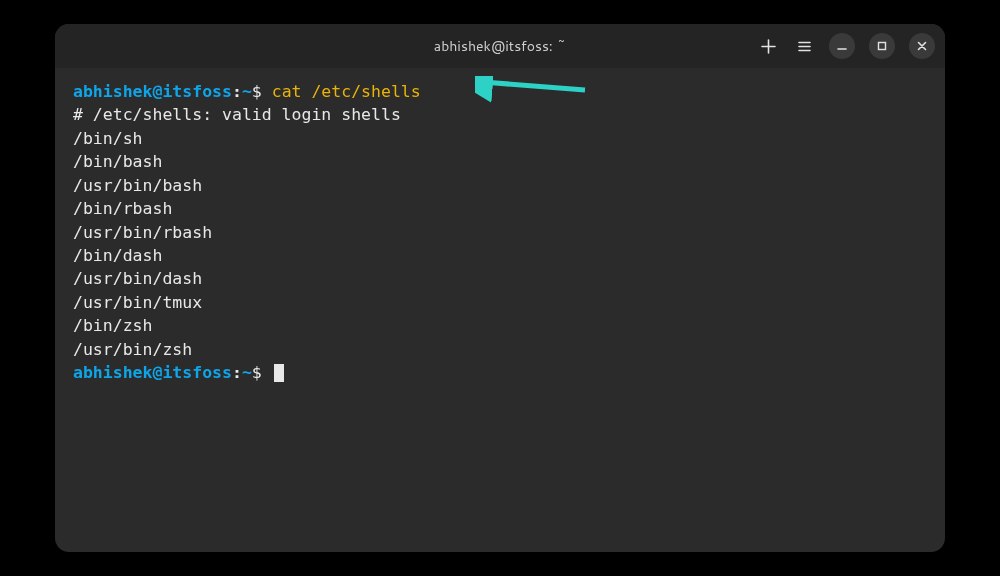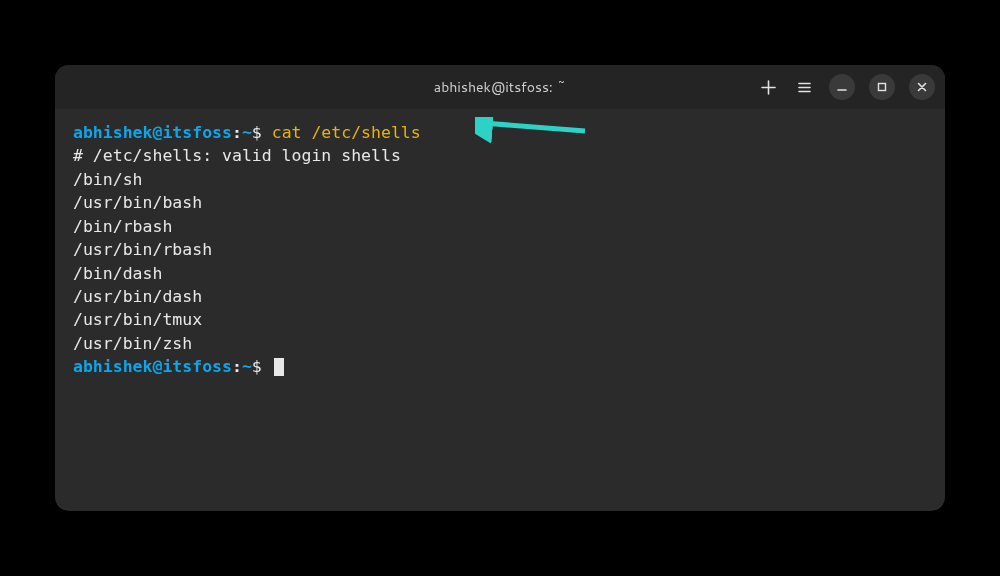--- a/index.html
+++ b/index.html
@@ -11,21 +11,21 @@
       width: 1000px;
       height: 576px;
       background: #000000;
       display: flex;
       align-items: center;
       justify-content: center;
       font-family: "DejaVu Sans Mono", "Liberation Mono", Consolas, monospace;
     }
     .terminal-window {
       width: 890px;
-      height: 446px;
+      height: 528px;
       background: #2b2b2b;
       border-radius: 14px;
       box-shadow: 0 8px 24px rgba(0,0,0,0.7);
       overflow: hidden;
       display: flex;
       flex-direction: column;
       position: relative;
     }
     .titlebar {
       height: 44px;
@@ -144,26 +144,28 @@
       </div>
     </div>
   </div>
 
   <div class="terminal-body">
     <div>
       <span class="prompt-user">abhishek@itsfoss</span><span class="prompt-path">:</span><span class="prompt-user">~</span><span class="prompt-dollar">$ </span><span class="command">cat /etc/shells</span>
     </div>
     <div class="output-line"># /etc/shells: valid login shells</div>
     <div class="output-line">/bin/sh</div>
+    <div class="output-line">/bin/bash</div>
     <div class="output-line">/usr/bin/bash</div>
     <div class="output-line">/bin/rbash</div>
     <div class="output-line">/usr/bin/rbash</div>
     <div class="output-line">/bin/dash</div>
     <div class="output-line">/usr/bin/dash</div>
     <div class="output-line">/usr/bin/tmux</div>
+    <div class="output-line">/bin/zsh</div>
     <div class="output-line">/usr/bin/zsh</div>
     <div>
       <span class="prompt-user">abhishek@itsfoss</span><span class="prompt-path">:</span><span class="prompt-user">~</span><span class="prompt-dollar">$ </span><span class="cursor-block"></span>
     </div>
 
     <svg class="arrow-annotation" width="120" height="30" viewBox="0 0 120 30">
       <defs>
         <marker id="arrowhead" markerWidth="8" markerHeight="8" refX="2" refY="4" orient="auto">
           <polygon points="0 0, 8 4, 0 8" fill="#2ed1c5"></polygon>
         </marker>

